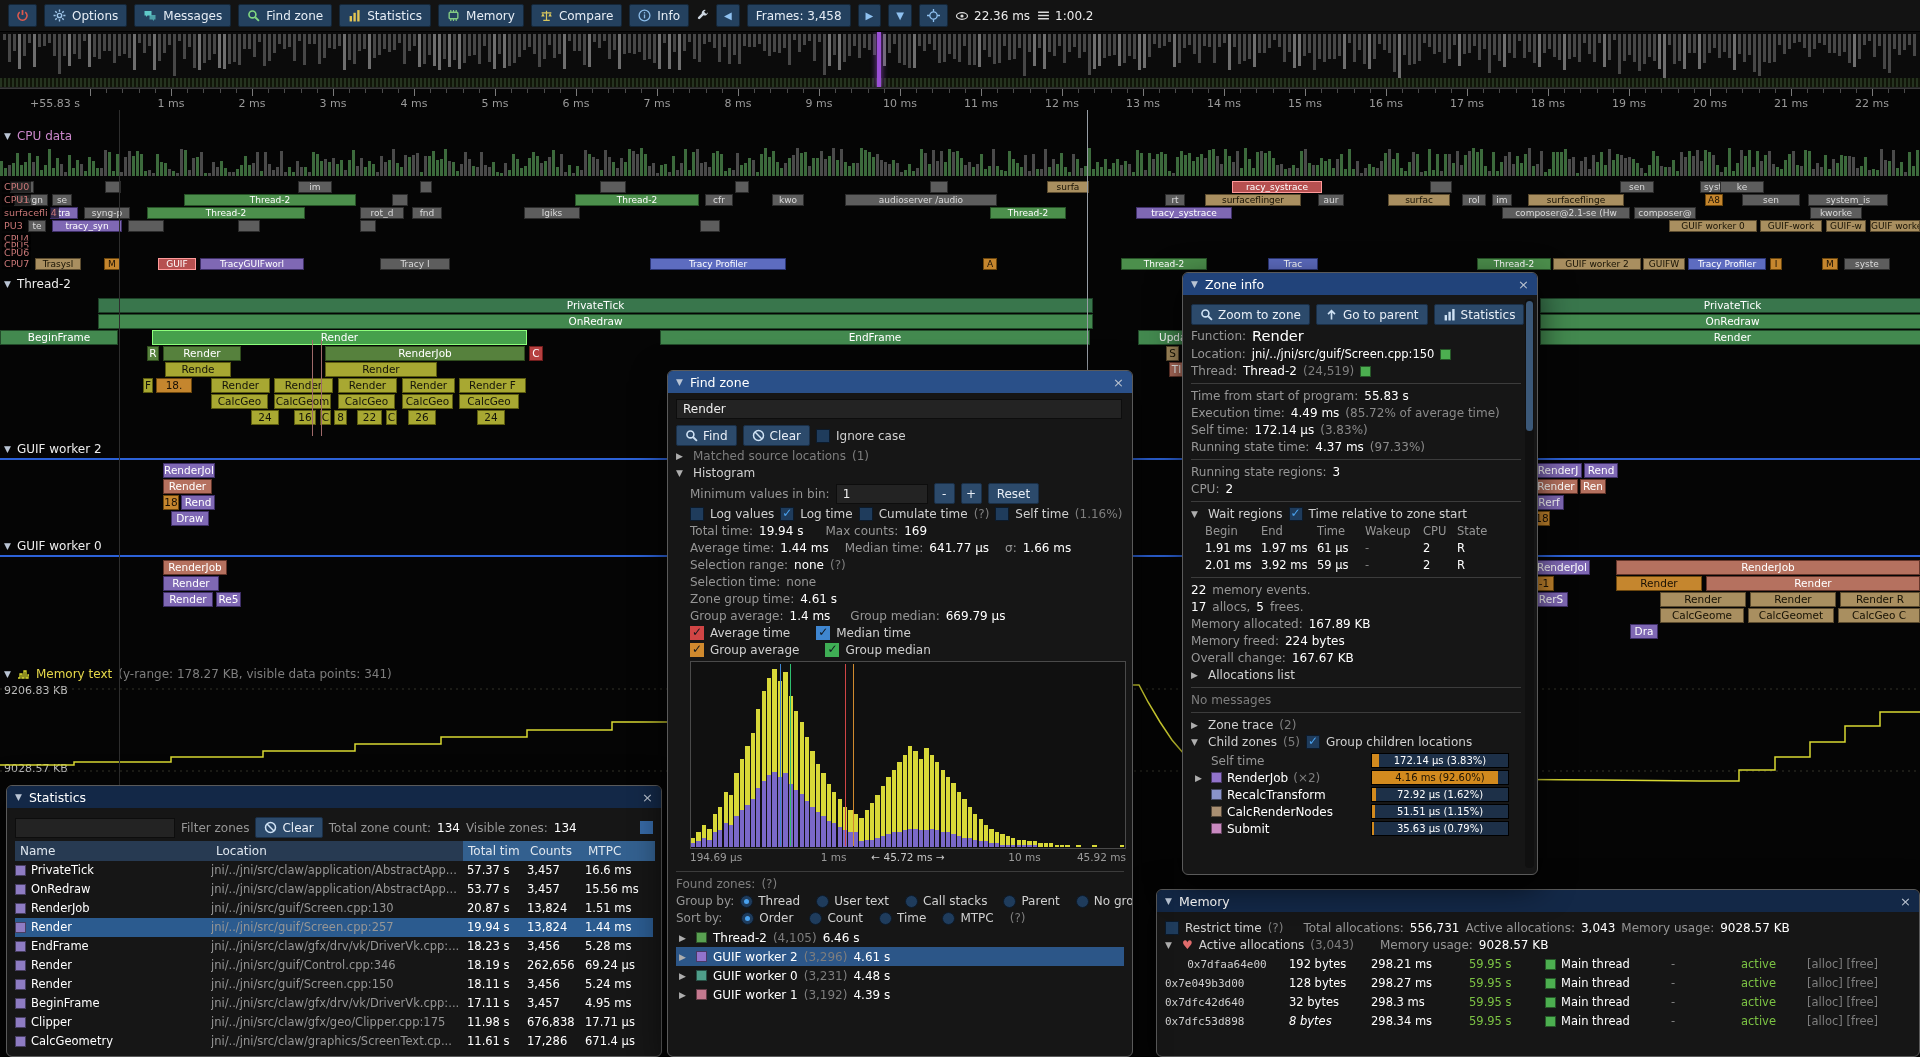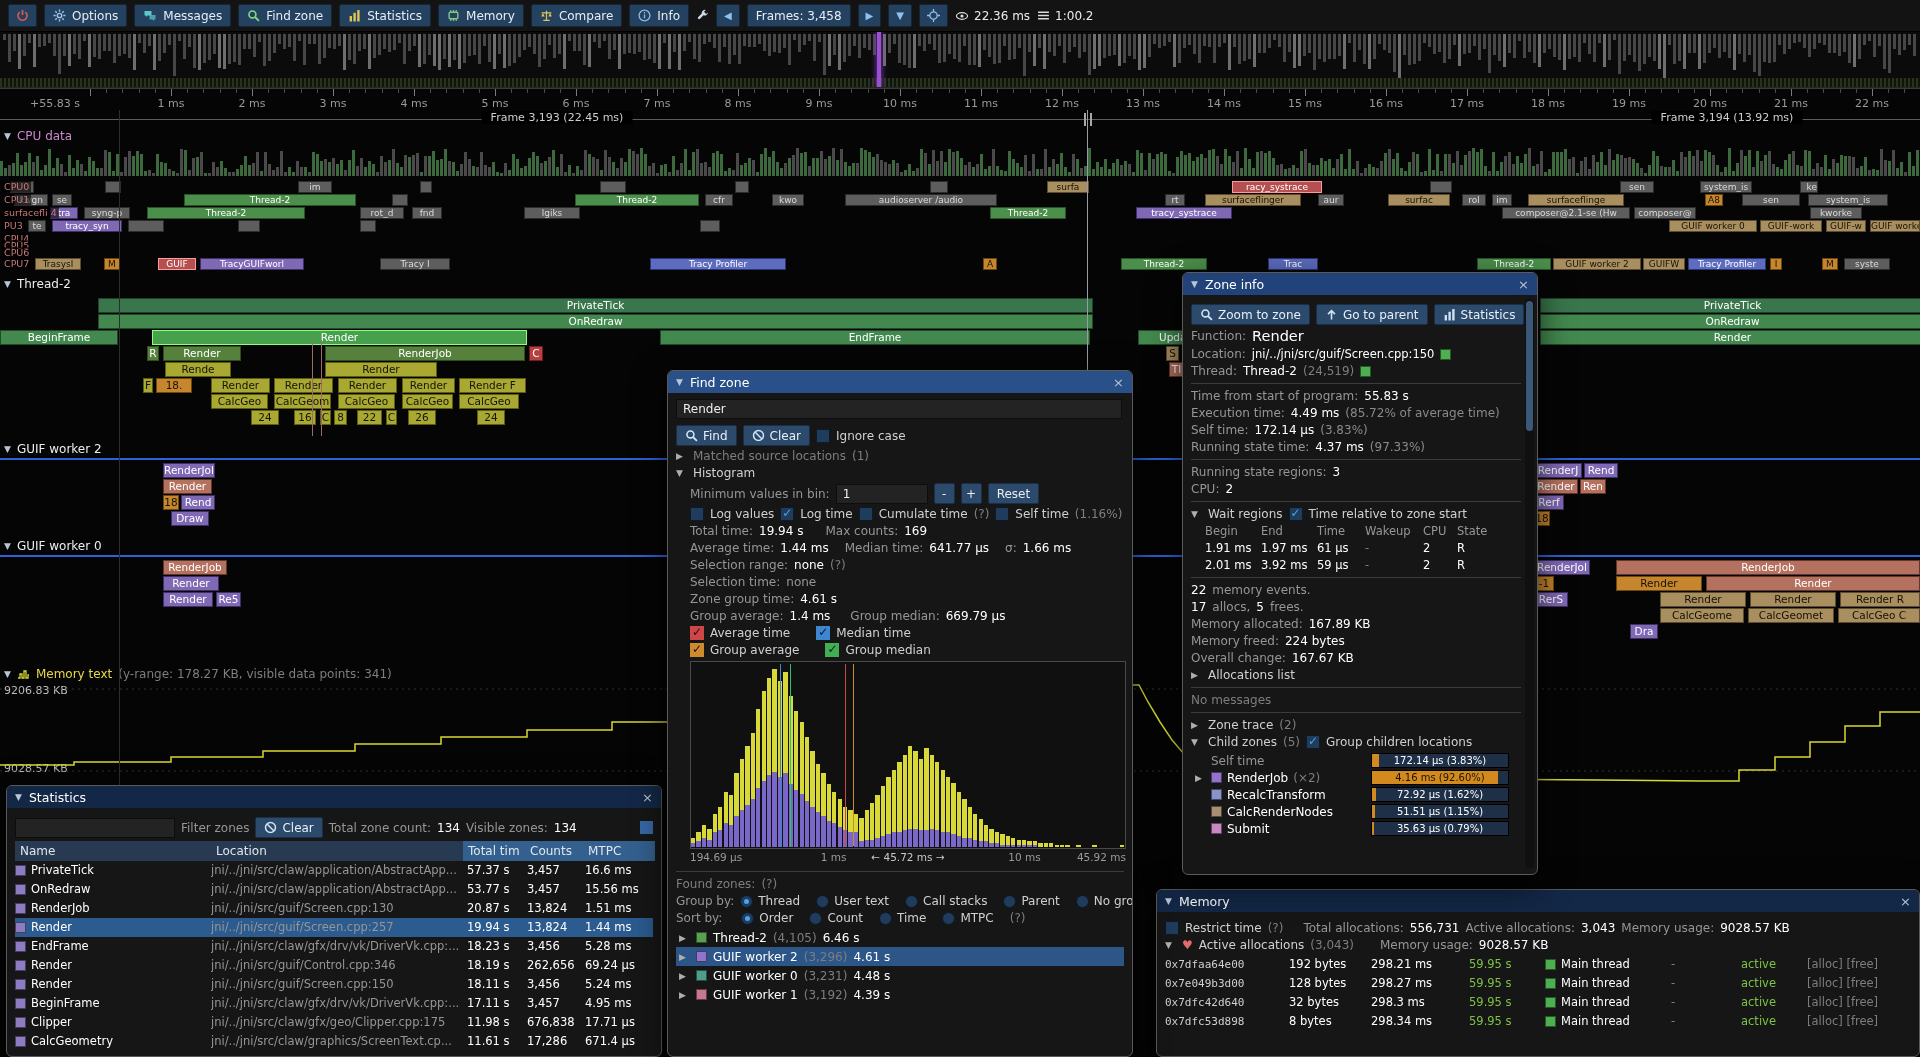--- a/index.html
+++ b/index.html
@@ -735,27 +735,20 @@
       <span class="ruler-lab" style="left: 1386px;">16 ms</span>
       <span class="ruler-lab" style="left: 1467px;">17 ms</span>
       <span class="ruler-lab" style="left: 1548px;">18 ms</span>
       <span class="ruler-lab" style="left: 1629px;">19 ms</span>
       <span class="ruler-lab" style="left: 1710px;">20 ms</span>
       <span class="ruler-lab" style="left: 1791px;">21 ms</span>
       <span class="ruler-lab" style="left: 1872px;">22 ms</span>
       <span style="position: absolute; left: 30px; top: 8px; color: rgb(154, 154, 154); font-size: 11px;">+55.83 s</span>
     </div>
 
-  <div id="framerow">
-      <div style="position: absolute; left: 0px; top: 9px; width: 1920px; height: 1px; background: rgb(92, 92, 92);"></div>
-      <span class="frame-lab" style="left: 557px;">Frame 3,193 (22.45 ms)</span>
-      <span class="frame-lab" style="left: 1727px;">Frame 3,194 (13.92 ms)</span>
-      <div style="position: absolute; left: 1084px; top: 3px; width: 2px; height: 13px; background: rgb(168, 168, 168);"></div>
-      <div style="position: absolute; left: 1090px; top: 3px; width: 2px; height: 13px; background: rgb(168, 168, 168);"></div>
-    </div>
 
   <div class="abs" id="sec-cpu" style="left:0;top:128px;width:1920px;height:142px">
     <div class="sec-h">
         <span class="tri">▼</span>
         <span style="color:#cc88cc">CPU data</span>
       </div>
     <div class="abs" id="cpu-usage" style="left:0;top:18px;width:1920px;height:30px;overflow:hidden">
         <div style="position: absolute; left: 0px; bottom: 0px; width: 3px; height: 15px; background: rgb(60, 106, 60);"></div>
         <div style="position: absolute; left: 4px; bottom: 0px; width: 3px; height: 8px; background: rgb(60, 106, 60);"></div>
         <div style="position: absolute; left: 8px; bottom: 0px; width: 3px; height: 11px; background: rgb(74, 74, 74);"></div>
@@ -1244,21 +1237,21 @@
         <div class="seg z-gy" style="left: 298px; top: 53px; width: 34px; height: 12px;">im</div>
         <div class="seg z-gy" style="left: 420px; top: 53px; width: 12px; height: 12px;"></div>
         <div class="seg z-gy" style="left: 600px; top: 53px; width: 26px; height: 12px;"></div>
         <div class="seg z-gy" style="left: 735px; top: 53px; width: 14px; height: 12px;"></div>
         <div class="seg z-gy" style="left: 930px; top: 53px; width: 18px; height: 12px;"></div>
         <div class="seg z-tn" style="left: 1047px; top: 53px; width: 42px; height: 12px;">surfa</div>
         <div class="seg z-hl" style="left: 1232px; top: 53px; width: 90px; height: 12px;">racy_systrace</div>
         <div class="seg z-gy" style="left: 1430px; top: 53px; width: 22px; height: 12px;"></div>
         <div class="seg z-gy" style="left: 1620px; top: 53px; width: 34px; height: 12px;">sen</div>
         <div class="seg z-gy" style="left: 1700px; top: 53px; width: 52px; height: 12px;">system_is</div>
-        <div class="seg z-gy" style="left: 1800px; top: 53px; width: 18px; height: 12px; text-align: right;">ke</div>
+        <div class="seg z-gy" style="left: 1720px; top: 53px; width: 44px; height: 12px;">ke</div>
         <span class="cpu-lab" style="top: 66px;">CPU1</span>
         <div class="seg z-gy" style="left: 14px; top: 66px; width: 34px; height: 12px;">kwgn</div>
         <div class="seg z-gy" style="left: 52px; top: 66px; width: 20px; height: 12px;">se</div>
         <div class="seg z-gn" style="left: 184px; top: 66px; width: 172px; height: 12px;">Thread-2</div>
         <div class="seg z-gy" style="left: 392px; top: 66px; width: 16px; height: 12px;"></div>
         <div class="seg z-gn" style="left: 575px; top: 66px; width: 124px; height: 12px;">Thread-2</div>
         <div class="seg z-gy" style="left: 705px; top: 66px; width: 28px; height: 12px;">cfr</div>
         <div class="seg z-gy" style="left: 772px; top: 66px; width: 32px; height: 12px;">kwo</div>
         <div class="seg z-gy" style="left: 845px; top: 66px; width: 152px; height: 12px;">audioserver /audio</div>
         <div class="seg z-gy" style="left: 1165px; top: 66px; width: 20px; height: 12px;">rt</div>
@@ -2160,21 +2153,21 @@
         <span class="arrow">▼</span>
         <span style="color:#e06c6c">♥</span>
         <span>Active allocations</span>
         <span class="dim">(3,043)</span>
         <span style="width:14px"></span>
         <span class="lbl">Memory usage:</span>
           <span class="val">9028.57 KB</span>
       </div>
       <div id="mem-rows">
           <div class="t-row">
-            <div class="t-cell mono" style="left: 0px; width: 124px;">0x7dfaa64e00</div>
+            <div class="t-cell mono" style="left: 0px; width: 124px; text-align: center;">0x7dfaa64e00</div>
             <div class="t-cell val" style="left: 124px; width: 82px;">192 bytes</div>
             <div class="t-cell val" style="left: 206px; width: 98px;">298.21 ms</div>
             <div class="t-cell grn" style="left: 304px; width: 76px;">59.95 s</div>
             <div class="t-cell " style="left: 380px; width: 126px; display: flex; align-items: center; gap: 5px;">
               <span class="sq" style="background: rgb(76, 175, 80);"></span>
               <span class="val">Main thread</span>
             </div>
             <div class="t-cell dim" style="left: 506px; width: 70px;">-</div>
             <div class="t-cell grn" style="left: 576px; width: 66px;">active</div>
             <div class="t-cell dim" style="left: 642px; width: 100px;">[alloc]  [free]</div>
@@ -2200,21 +2193,21 @@
             <div class="t-cell " style="left: 380px; width: 126px; display: flex; align-items: center; gap: 5px;">
               <span class="sq" style="background: rgb(76, 175, 80);"></span>
               <span class="val">Main thread</span>
             </div>
             <div class="t-cell dim" style="left: 506px; width: 70px;">-</div>
             <div class="t-cell grn" style="left: 576px; width: 66px;">active</div>
             <div class="t-cell dim" style="left: 642px; width: 100px;">[alloc]  [free]</div>
           </div>
           <div class="t-row">
             <div class="t-cell mono" style="left: 0px; width: 124px;">0x7dfc53d898</div>
-            <div class="t-cell val" style="left: 124px; width: 82px;">8 bytes</div>
+            <div class="t-cell val" style="left: 124px; width: 82px; font-style: italic;">8 bytes</div>
             <div class="t-cell val" style="left: 206px; width: 98px;">298.34 ms</div>
             <div class="t-cell grn" style="left: 304px; width: 76px;">59.95 s</div>
             <div class="t-cell " style="left: 380px; width: 126px; display: flex; align-items: center; gap: 5px;">
               <span class="sq" style="background: rgb(76, 175, 80);"></span>
               <span class="val">Main thread</span>
             </div>
             <div class="t-cell dim" style="left: 506px; width: 70px;">-</div>
             <div class="t-cell grn" style="left: 576px; width: 66px;">active</div>
             <div class="t-cell dim" style="left: 642px; width: 100px;">[alloc]  [free]</div>
           </div>

